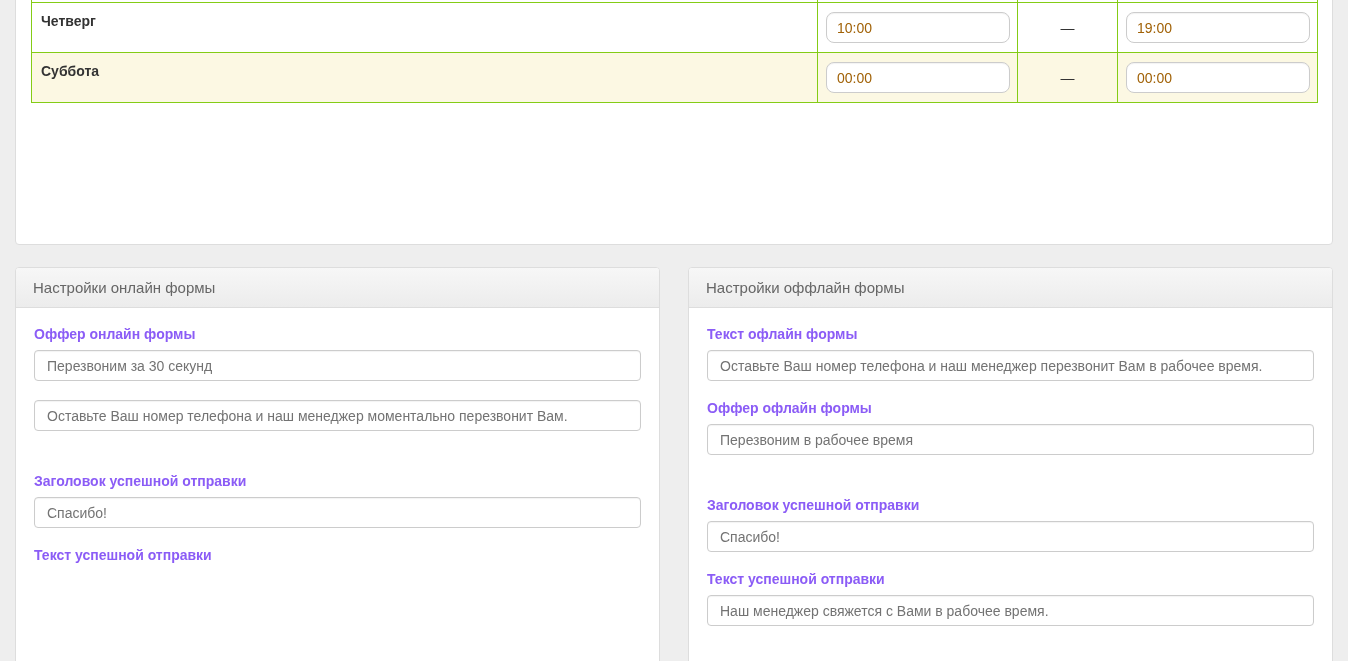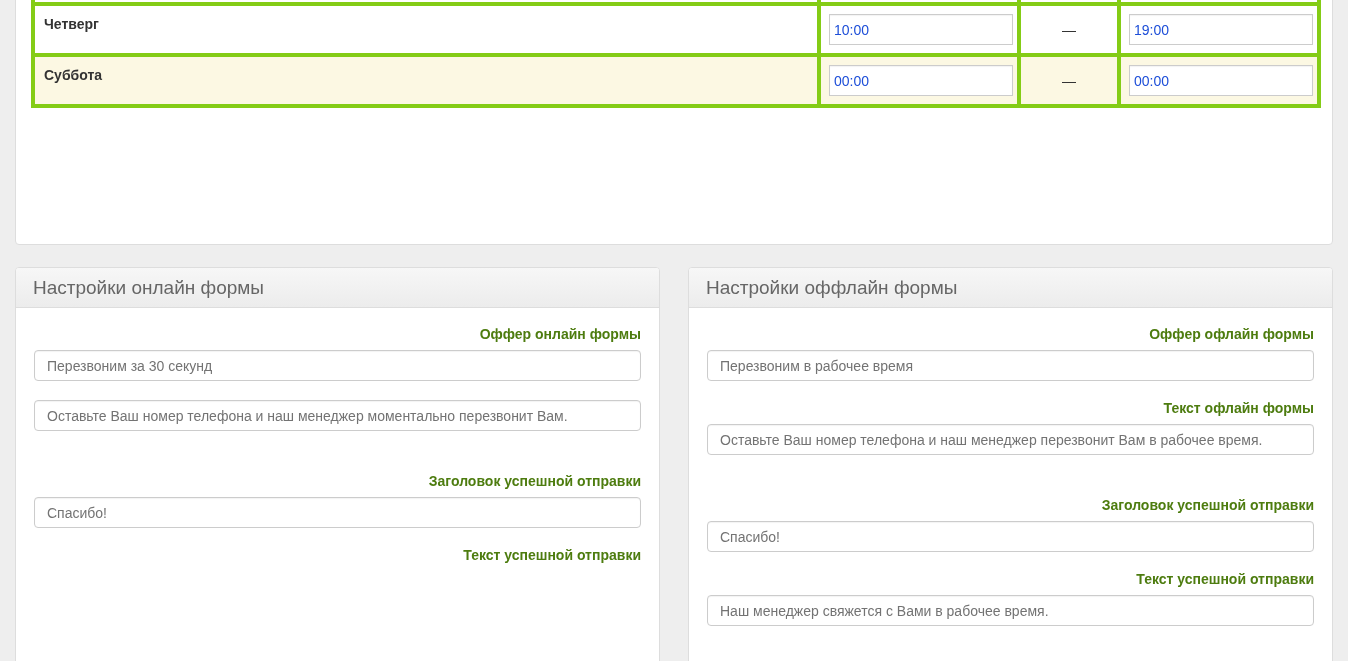--- a/index.html
+++ b/index.html
@@ -23,65 +23,64 @@
     left:15px; top:-60px;
     width:1318px; height:305px;
     padding:11px 15px 0 15px;
   }
   table.schedule {
     border-collapse:collapse;
     width:1286px;
     table-layout:fixed;
     background:#fff;
   }
-  table.schedule td { border:4px solid #84cc16; height:50px; }
+  table.schedule td { border:1px solid #84cc16; height:50px; }
   td.day-cell   { width:786px; vertical-align:top; padding:10px 8px 8px 9px; font-weight:bold; color:#333; }
   td.time-cell  { width:200px; vertical-align:middle; padding:8px; }
   td.dash-cell  { width:100px; vertical-align:middle; text-align:center; color:#333; }
   tr.row-partial td { height:50px; }
   tr.row-striped td { background:#f9f9f9; }
   tr.row-warning td { background:#fcf8e3;margin-left:6px; }
   input.time-input {
     display:block;
     width:184px; height:31px;
-    padding:0 4px;
+    padding:0 10px;
     font-family:"Liberation Sans", sans-serif;
     font-size:14px;
-    color:#1d4ed8;
+    color:#a16207;
     background:#fff;
     border:1px solid #ccc;
-    border-radius:0;
+    border-radius:8px;
     box-shadow:inset 0 1px 1px rgba(0,0,0,.05);
     outline:none;
   }
   
   .panel-form { top:267px; width:645px; height:420px; }
   .panel-form-left  { left:15px; }
   .panel-form-right { left:688px; }
   .panel-heading {
     height:40px;
     padding:11px 17px;
     background:linear-gradient(to bottom,#f7f7f7,#ececec);
     border-bottom:1px solid #ddd;
     border-radius:3px 3px 0 0;
     color:#666;
-    font-size:19px;
+    font-size:15px;
     line-height:18px;
   }
   .panel-body { padding:18px; }
   .form-group { margin-bottom:0; }
   .form-group.gap-before { margin-top:42px; }
   .form-label {
     display:block;
     font-weight:bold;
     font-size:14px;
-    color:#4d7c0f;
+    color:#8b5cf6;
     margin-bottom:8px;
     line-height:16px;
-    text-align:right;
   }
   input.text-input {
     display:block;
     width:100%; height:31px;
     padding:0 12px;
     font-family:"Liberation Sans", sans-serif;
     font-size:14px;
     color:#737373;
     background:#fff;
     border:1px solid #ccc;
@@ -144,26 +143,26 @@
     <div class="form-group">
       <label class="form-label">Текст успешной отправки</label>
     </div>
   </div>
 </div>
 
 <div class="panel panel-form panel-form-right">
   <div class="panel-heading">Настройки оффлайн формы</div>
   <div class="panel-body">
     <div class="form-group">
+      <label class="form-label">Текст офлайн формы</label>
+      <input class="text-input" type="text" value="Оставьте Ваш номер телефона и наш менеджер перезвонит Вам в рабочее время." style="">
+    </div>
+    <div class="form-group">
       <label class="form-label">Оффер офлайн формы</label>
       <input class="text-input" type="text" value="Перезвоним в рабочее время" style="">
-    </div>
-    <div class="form-group">
-      <label class="form-label">Текст офлайн формы</label>
-      <input class="text-input" type="text" value="Оставьте Ваш номер телефона и наш менеджер перезвонит Вам в рабочее время." style="">
     </div>
     <div class="form-group gap-before">
       <label class="form-label">Заголовок успешной отправки</label>
       <input class="text-input" type="text" value="Спасибо!" style="">
     </div>
     <div class="form-group">
       <label class="form-label">Текст успешной отправки</label>
       <input class="text-input" type="text" value="Наш менеджер свяжется с Вами в рабочее время." style="">
     </div>
   </div>

